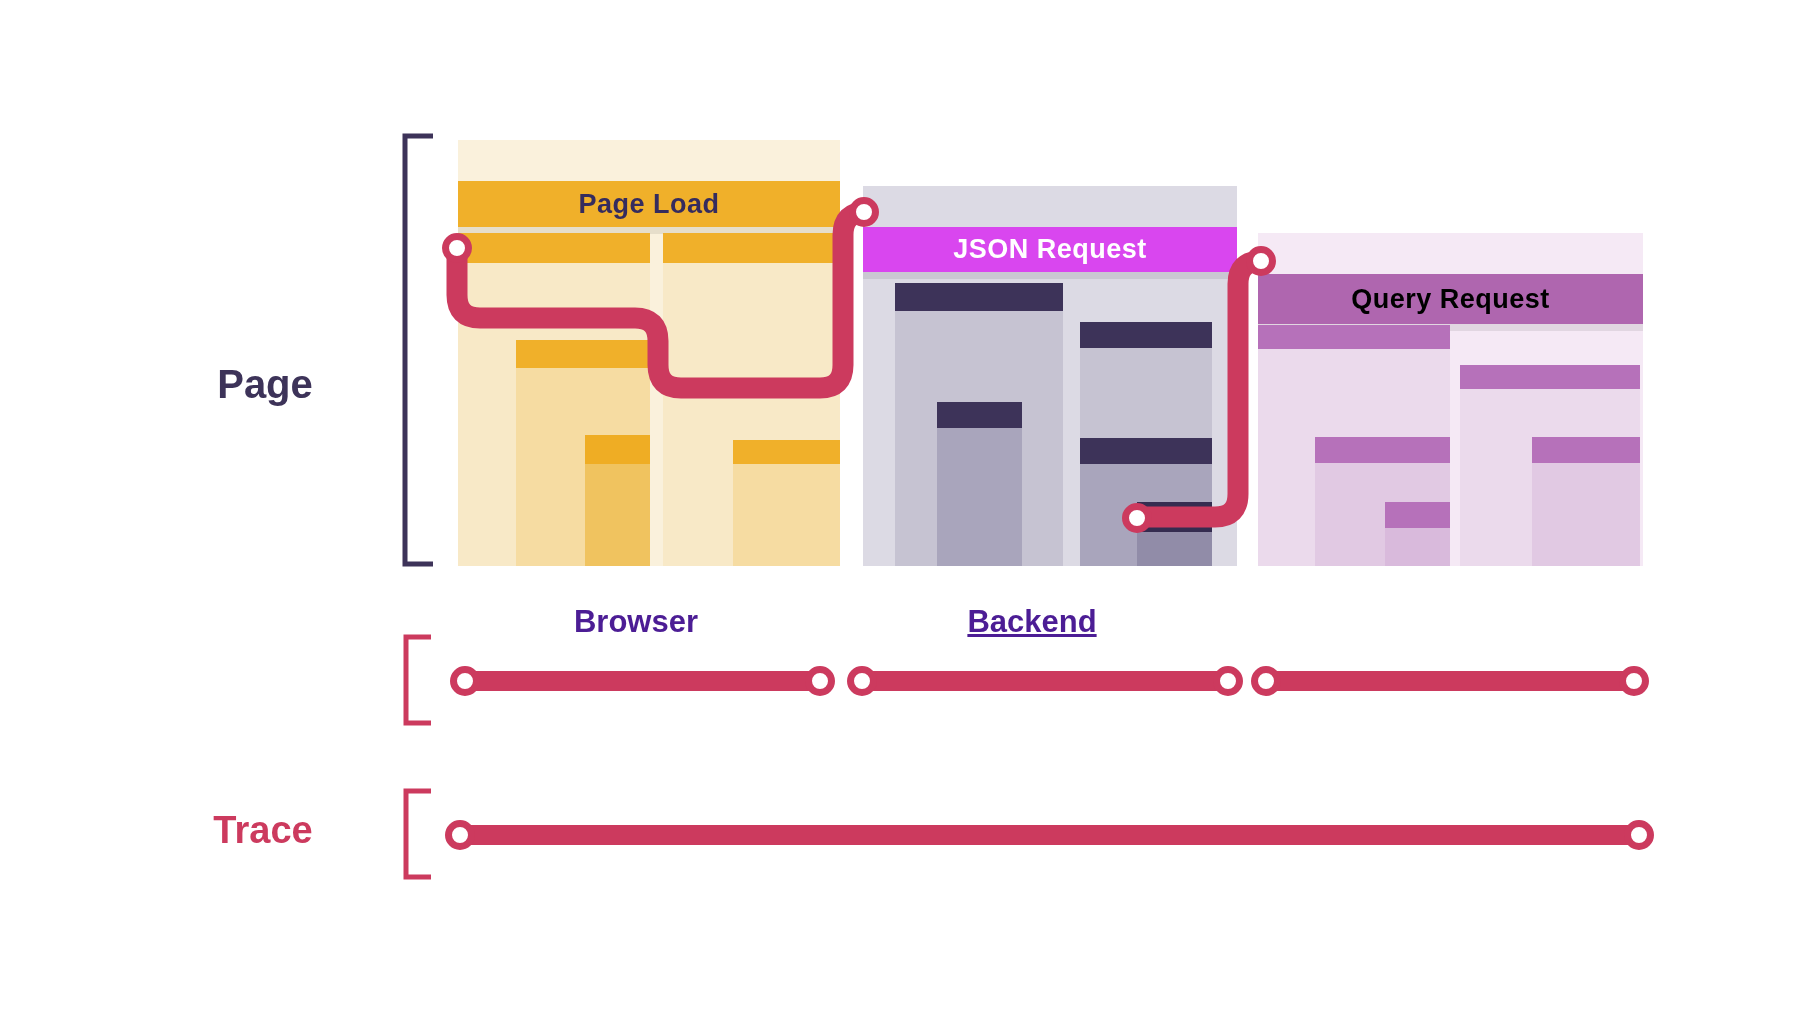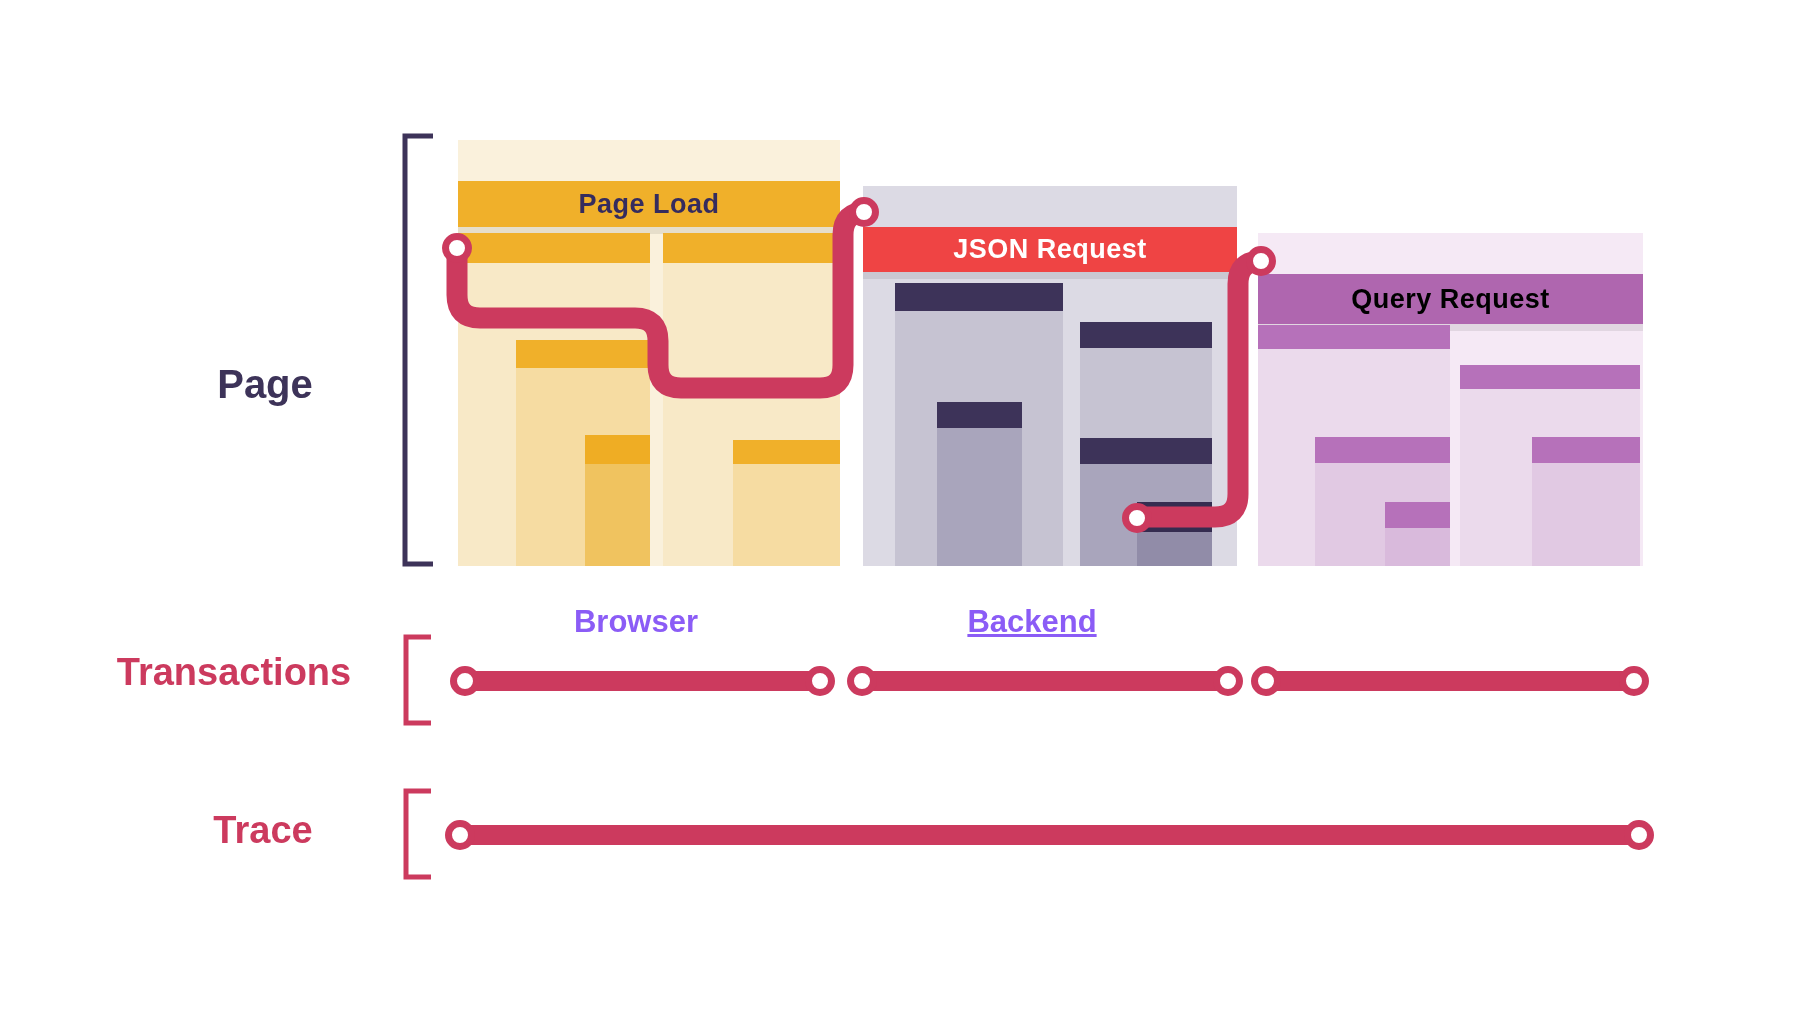--- a/index.html
+++ b/index.html
@@ -21,31 +21,30 @@
   .dots{
     background-image:radial-gradient(rgba(50,40,80,0.10) 1.3px, transparent 1.3px);
     background-size:7px 7px;
   }
   .side-label{
     position:absolute;transform:translate(-50%,-50%);
     font-weight:bold;white-space:nowrap;z-index:5;
   }
   .caption{
     position:absolute;transform:translate(-50%,-50%);
-    font-weight:bold;font-size:31px;color:#8b5cf6;white-space:nowrap;z-index:5;
+    font-weight:bold;font-size:31px;color:#4c1d95;white-space:nowrap;z-index:5;
   }
   #overlay{position:absolute;left:0;top:0;z-index:10;pointer-events:none;}
 </style>
 </head>
 <body>
 
 <div id="canvas">
 
   <div class="side-label" style="left: 265px; top: 384px; color: rgb(61, 51, 89); font-size: 40px;">Page</div>
-  <div class="side-label" style="left: 234px; top: 672px; color: rgb(204, 58, 94); font-size: 38px;">Transactions</div>
   <div class="side-label" style="left: 263px; top: 830px; color: rgb(204, 58, 94); font-size: 38px;">Trace</div>
 
   <div class="caption" style="left: 636px; top: 622px;">Browser</div>
   <div class="caption" style="left: 1032px; top: 622px; text-decoration: underline;">Backend</div>
 
   <div id="blocks-layer">
       <div class="block" style="left: 458px; top: 140px; width: 382px; height: 426px; background: rgb(250, 241, 220);">
         <div class="block-header" style="height: 46px; background: rgb(240, 176, 42); color: rgb(53, 44, 94);">Page Load</div>
       </div>
       <div class="span-box" style="left: 458px; top: 233px; width: 192px; height: 333px;">
@@ -62,21 +61,21 @@
       </div>
       <div class="span-box" style="left: 733px; top: 440px; width: 107px; height: 126px;">
         <div class="span-bar" style="height: 24px; background: rgb(240, 176, 42);"></div>
         <div class="span-body" style="top: 24px; height: 102px; background: rgb(246, 220, 162);"></div>
       </div>
       <div class="span-box" style="left: 585px; top: 435px; width: 65px; height: 131px;">
         <div class="span-bar" style="height: 29px; background: rgb(239, 173, 36);"></div>
         <div class="span-body" style="top: 29px; height: 102px; background: rgb(240, 195, 95);"></div>
       </div>
       <div class="block" style="left: 863px; top: 186px; width: 374px; height: 380px; background: rgb(220, 218, 228);">
-        <div class="block-header" style="height: 45px; background: #ef4444; color: rgb(255, 255, 255);">JSON Request</div>
+        <div class="block-header" style="height: 45px; background: #d946ef; color: rgb(255, 255, 255);">JSON Request</div>
       </div>
       <div class="span-box" style="left: 895px; top: 283px; width: 168px; height: 283px;">
         <div class="span-bar" style="height: 28px; background: rgb(61, 51, 89);"></div>
         <div class="span-body dots" style="top: 28px; height: 255px; background: rgb(198, 195, 210);"></div>
       </div>
       <div class="span-box" style="left: 1080px; top: 322px; width: 132px; height: 244px;">
         <div class="span-bar" style="height: 26px; background: rgb(61, 51, 89);"></div>
         <div class="span-body dots" style="top: 26px; height: 218px; background: rgb(198, 195, 210);"></div>
       </div>
       <div class="span-box" style="left: 937px; top: 402px; width: 85px; height: 164px;">

